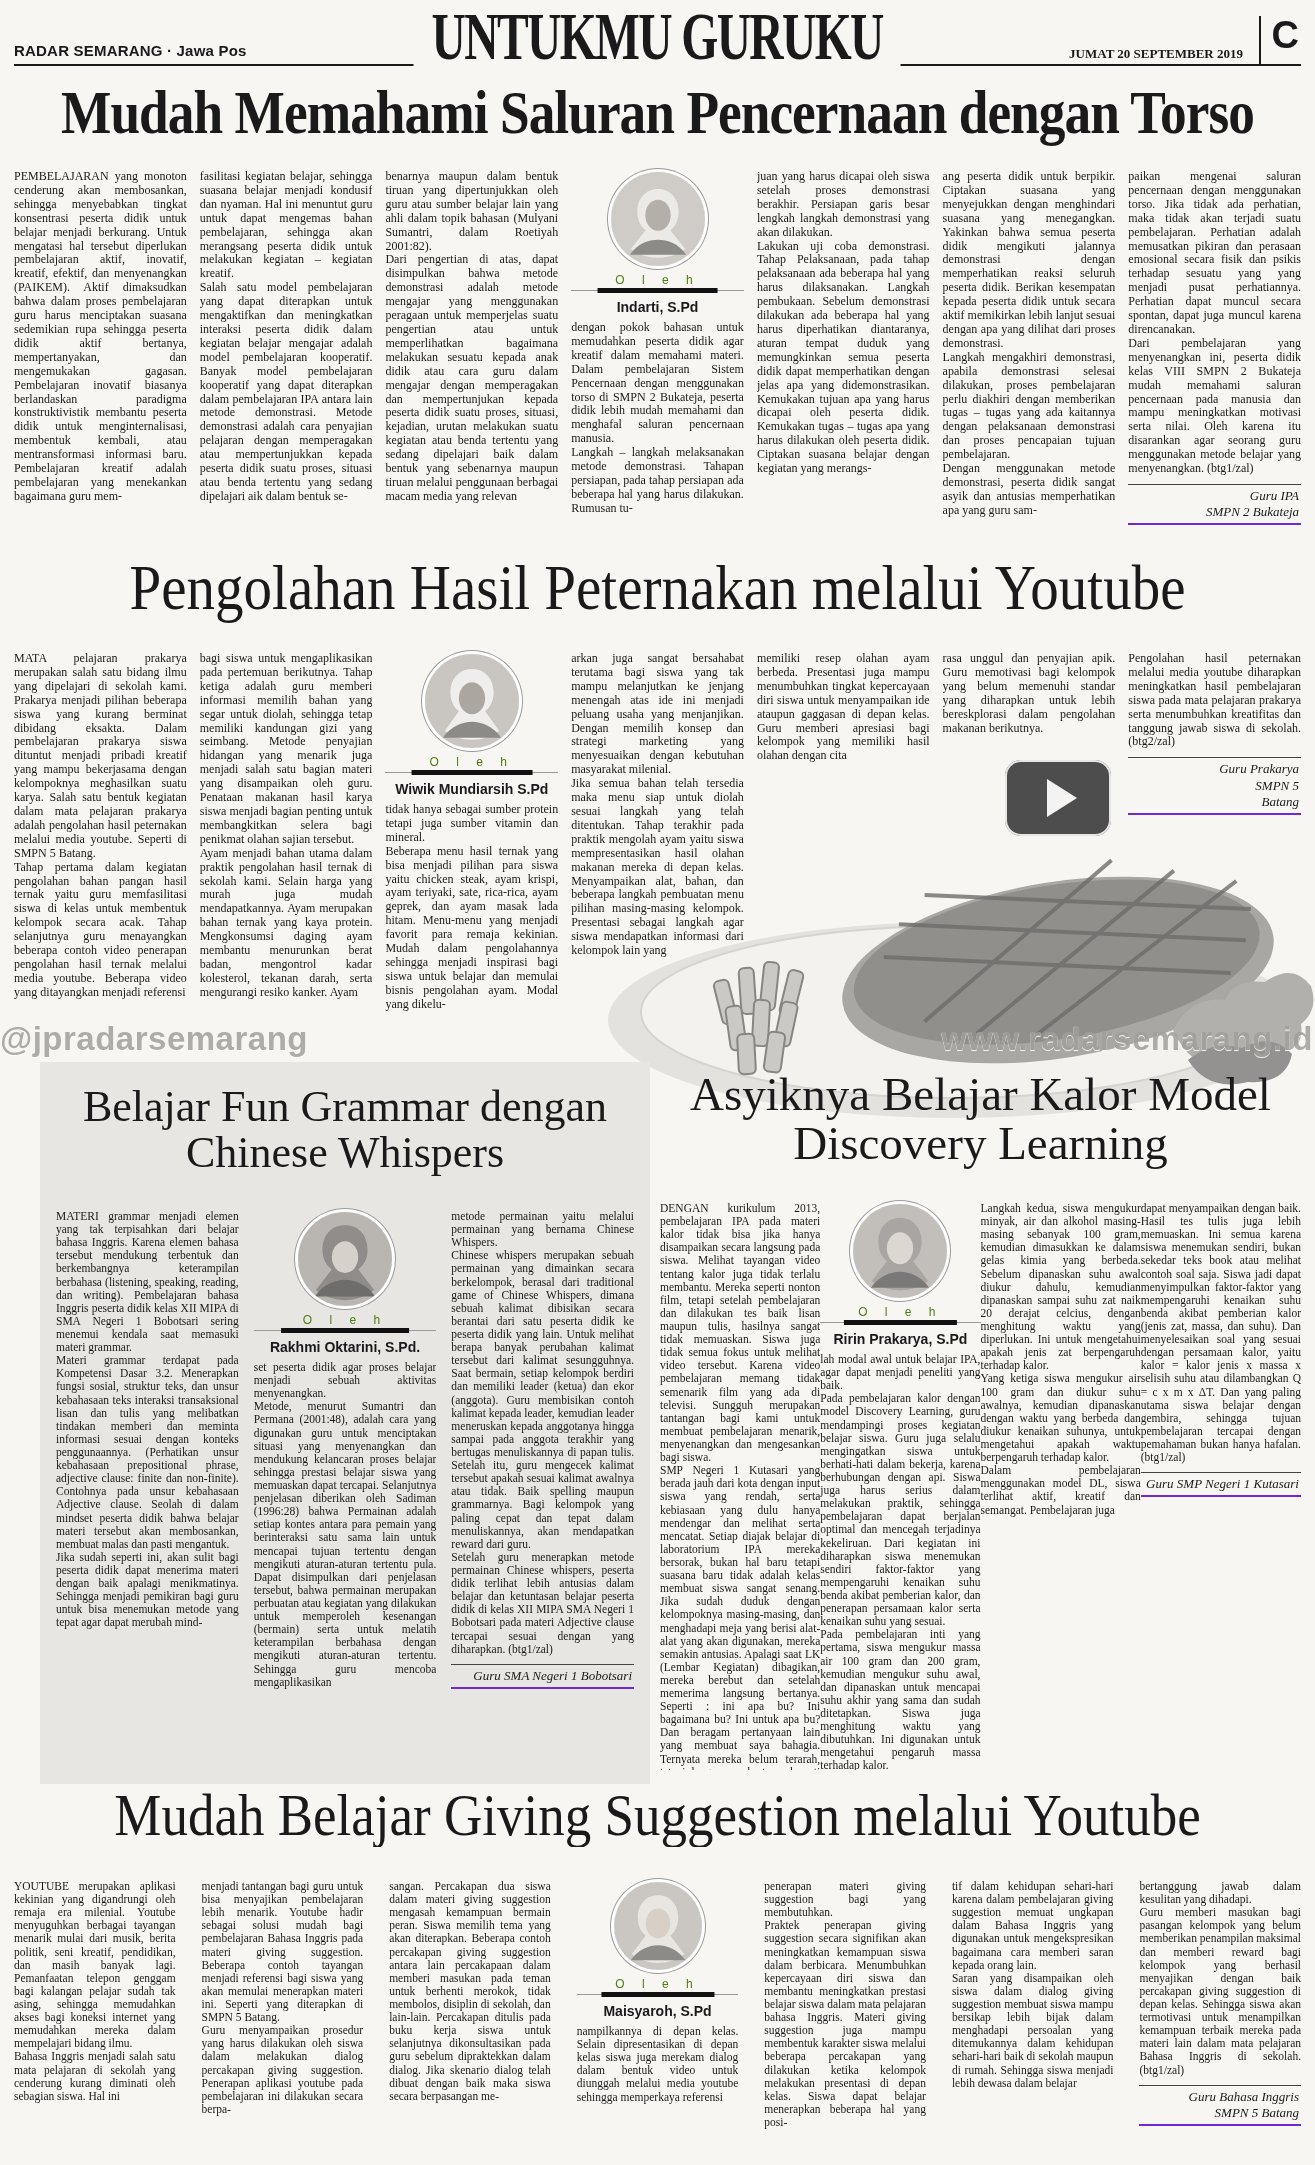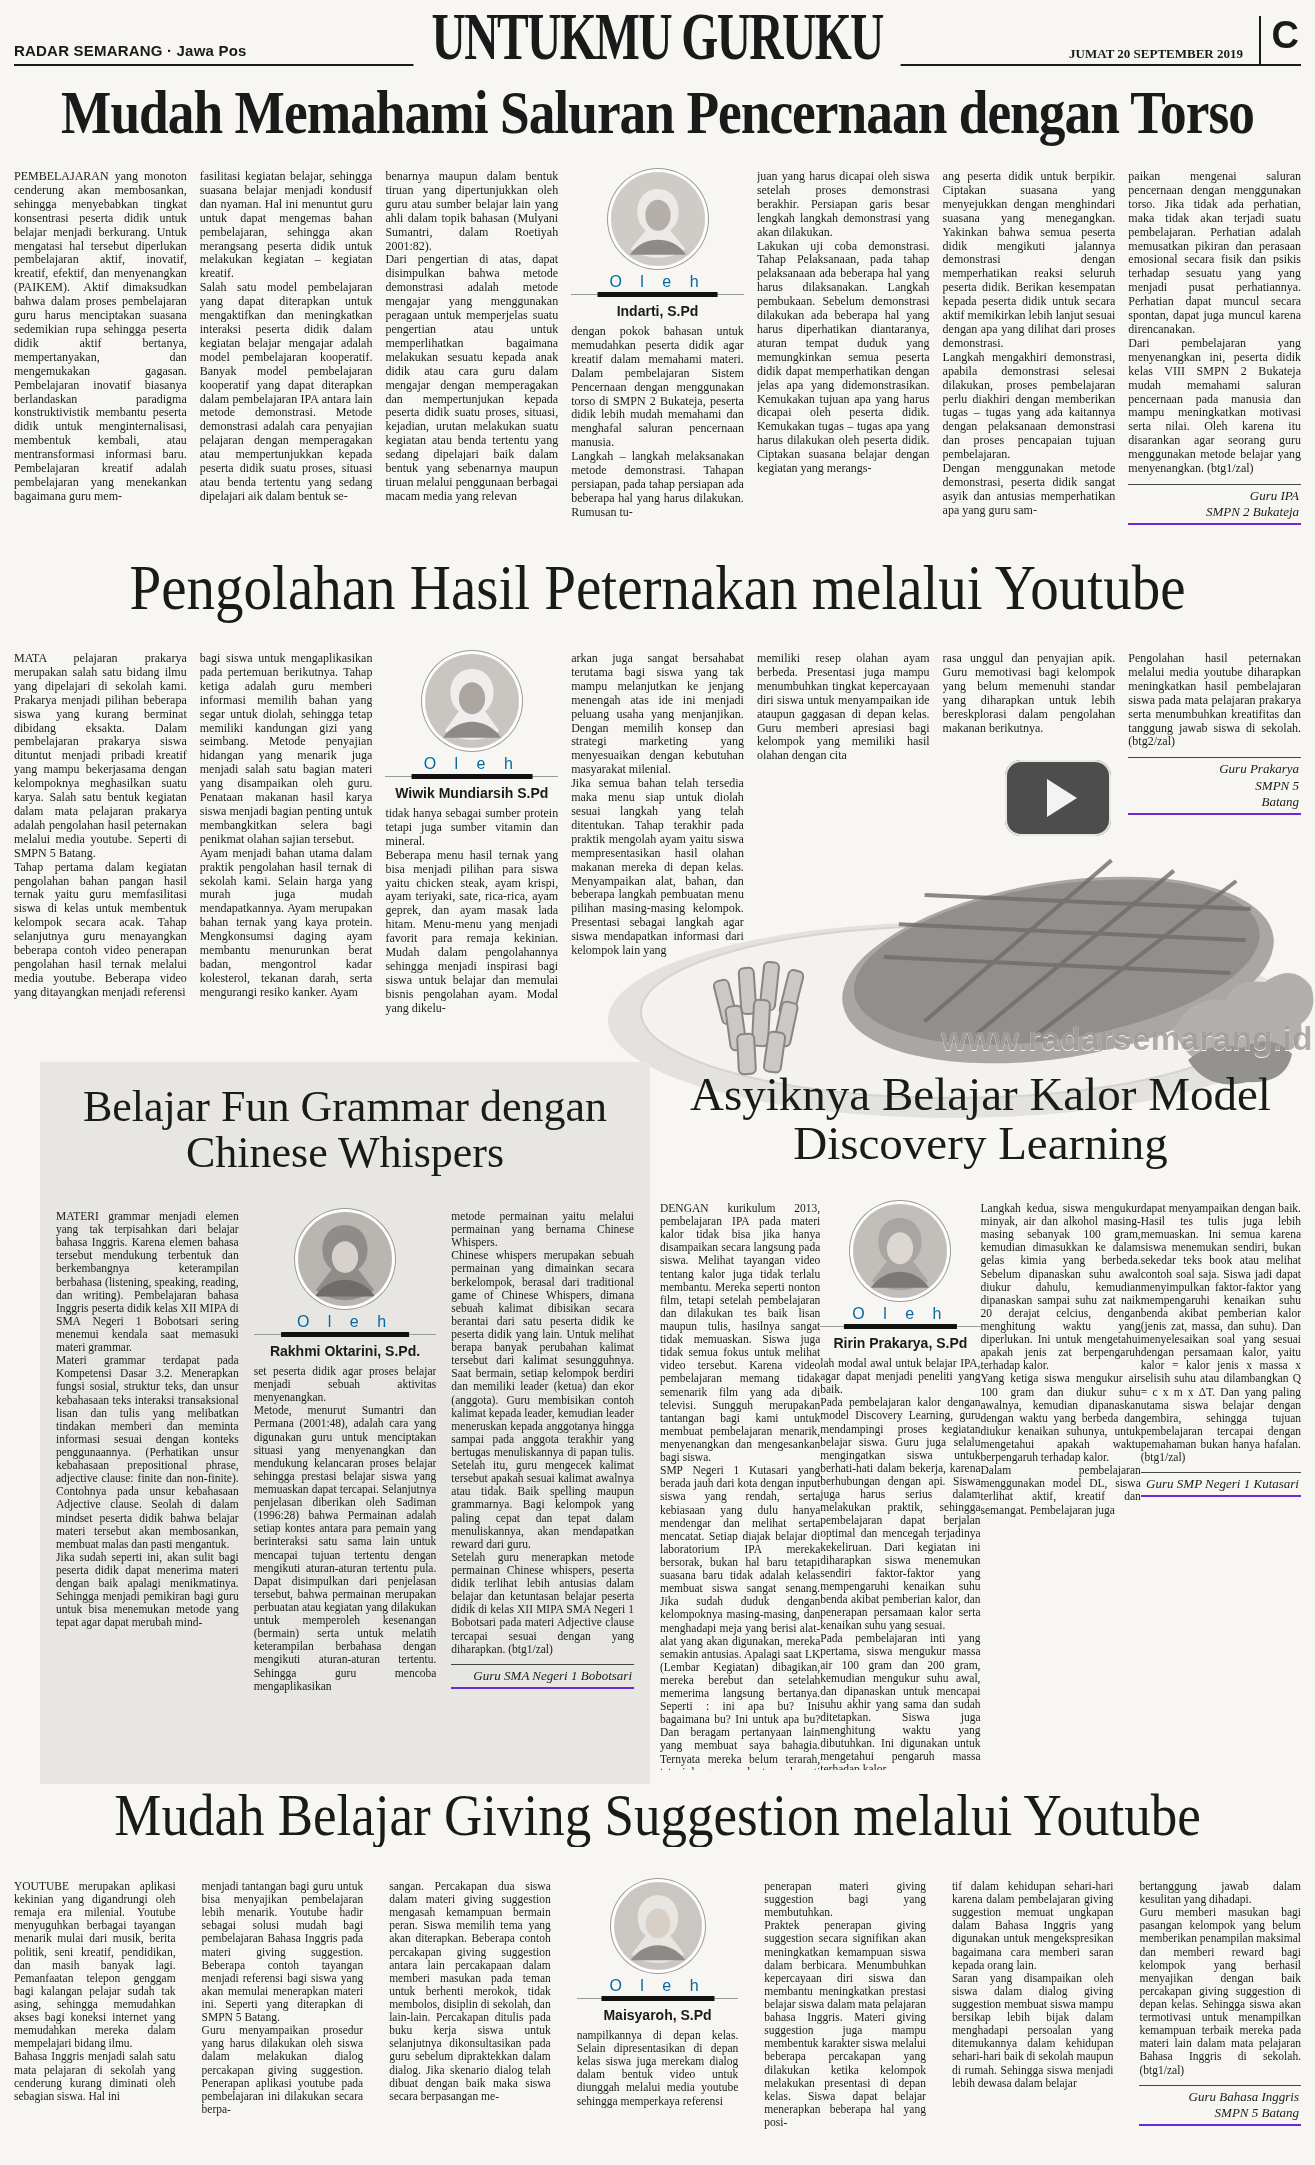--- a/index.html
+++ b/index.html
@@ -24,21 +24,21 @@
   .coltext{text-align:justify;white-space:pre-line;overflow:hidden;
            hyphens:auto;-webkit-hyphens:auto;word-break:normal;}
   .a12text{font-size:12px;line-height:1.16;}
   .a34text{font-size:11.5px;line-height:1.14;}
   .credit{font-style:italic;text-align:right;font-size:13px;line-height:1.25;white-space:pre-line;
           border-top:1px solid #444;border-bottom:2px solid #6d28d9;padding:3px 2px;margin-top:8px;flex:none;}
   
   .byline{flex:none;text-align:center;padding:2px 0 6px;}
   .avatar{width:94px;height:94px;margin:0 auto;border-radius:50%;overflow:hidden;
           box-shadow:0 0 0 3px #fff,0 0 0 4px #9a9a9a;}
-  .oleh{font-family:"Liberation Sans",sans-serif;font-size:16px;letter-spacing:7px;margin-top:7px;color:#0369a1;}
+  .oleh{font-family:"Liberation Sans",sans-serif;font-size:12px;letter-spacing:7px;margin-top:7px;color:#4d7c0f;}
   .namebar{position:relative;height:6px;border-top:1px solid #9a9a9a;margin-top:3px;}
   .namebar i{position:absolute;left:50%;top:-3px;transform:translateX(-50%);display:block;
              width:70%;height:5px;background:#111;}
   .aname{font-family:"Liberation Sans",sans-serif;font-weight:bold;font-size:14px;margin-top:2px;}
   
   .a1{position:absolute;left:14px;right:14px;top:84px;}
   .h-a1{font-weight:700;font-size:55px;letter-spacing:-1px;transform:scale(0.97,1.1);transform-origin:center;}
   .cols-a1{position:absolute;left:0;right:0;top:86px;height:380px;gap:13px;}
   .cols-a1 .col{flex:1;}
   
@@ -212,20 +212,21 @@
       <rect x="140" y="176" width="16" height="44" rx="5" transform="rotate(-8 148 198)"></rect>
       <rect x="165" y="170" width="16" height="46" rx="5" transform="rotate(3 173 193)"></rect>
       <rect x="190" y="172" width="16" height="44" rx="5" transform="rotate(12 198 194)"></rect>
       <rect x="150" y="204" width="17" height="40" rx="5" transform="rotate(-3 158 224)"></rect>
       <rect x="178" y="202" width="17" height="40" rx="5" transform="rotate(8 186 222)"></rect>
     </g>
     <path d="M585 200 q18-34 52-30 q10-22 40-18 q28-20 46 4 q8 24-10 38 q4 26-24 30 q-16 22-44 12 q-40 8-60-36z" fill="#b2b0ad"></path>
     <path d="M600 230 q24-20 54-12 q30-16 50 6 q-6 30-44 28 q-40 10-60-22z" fill="#949290"></path>
   </svg>
 
+  <div class="wm wm-left">@jpradarsemarang</div>
   <div class="wm wm-right">www.radarsemarang.id</div>
 
   <section class="a3">
     <h1 class="headline h-a3">Belajar Fun Grammar dengan
 Chinese Whispers</h1>
     <div class="cols cols-a3">
       <div class="col">
           <div class="coltext a34text">MATERI grammar menjadi elemen yang tak terpisahkan dari belajar bahasa Inggris. Karena elemen bahasa tersebut mendukung terbentuk dan berkembangnya keterampilan berbahasa (listening, speaking, reading, dan writing). Pembelajaran bahasa Inggris peserta didik kelas XII MIPA di SMA Negeri 1 Bobotsari sering menemui kendala saat memasuki materi grammar.
 Materi grammar terdapat pada Kompetensi Dasar 3.2. Menerapkan fungsi sosial, struktur teks, dan unsur kebahasaan teks interaksi transaksional lisan dan tulis yang melibatkan tindakan memberi dan meminta informasi sesuai dengan konteks penggunaannya. (Perhatikan unsur kebahasaan prepositional phrase, adjective clause: finite dan non-finite). Contohnya pada unsur kebahasaan Adjective clause. Seolah di dalam mindset peserta didik bahwa belajar materi tersebut akan membosankan, membuat malas dan pasti mengantuk.
 Jika sudah seperti ini, akan sulit bagi peserta didik dapat menerima materi dengan baik apalagi menikmatinya. Sehingga menjadi pemikiran bagi guru untuk bisa menemukan metode yang tepat agar dapat merubah mind-</div>

